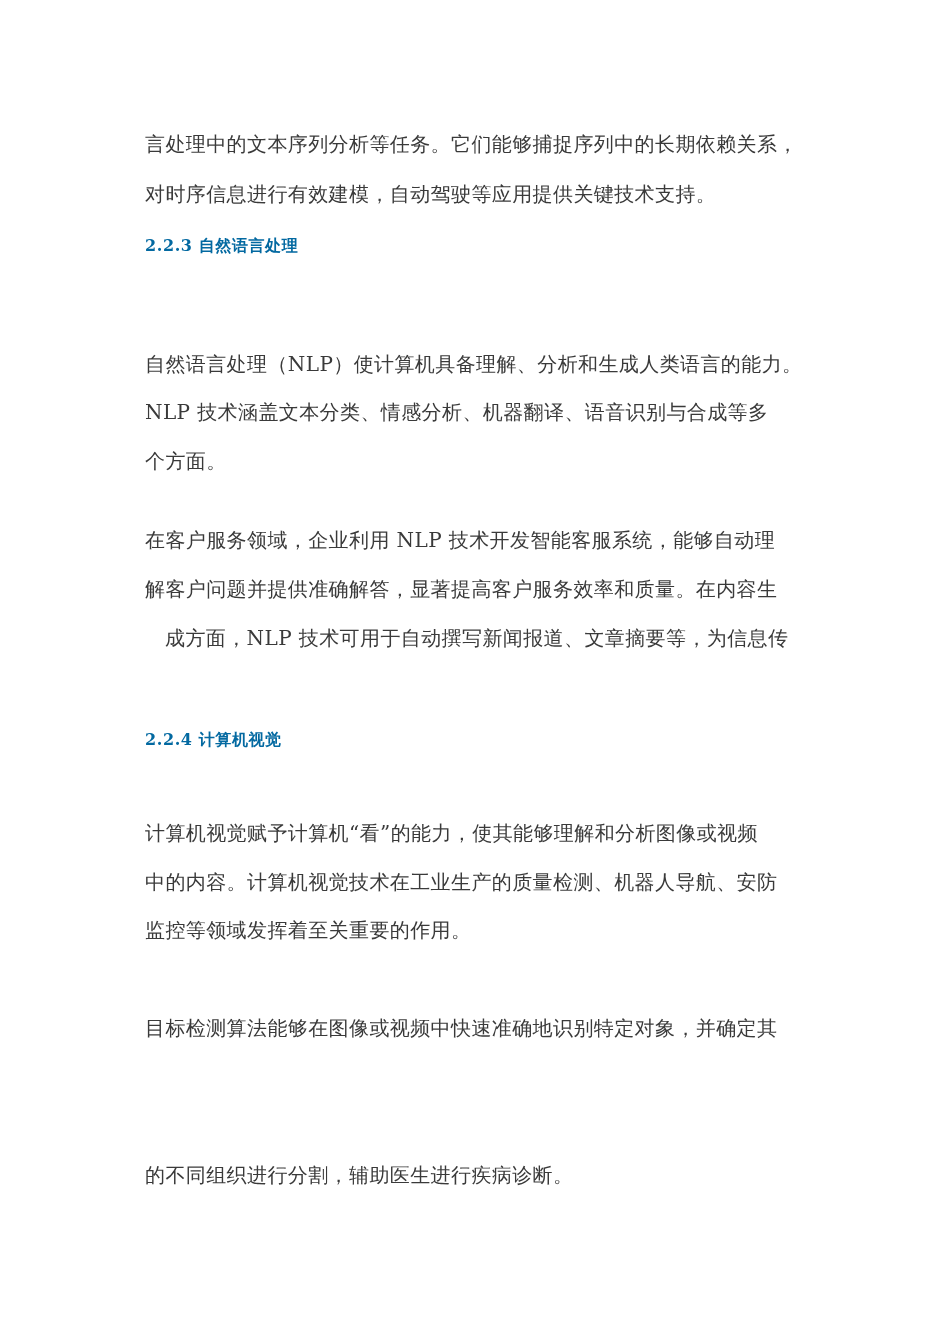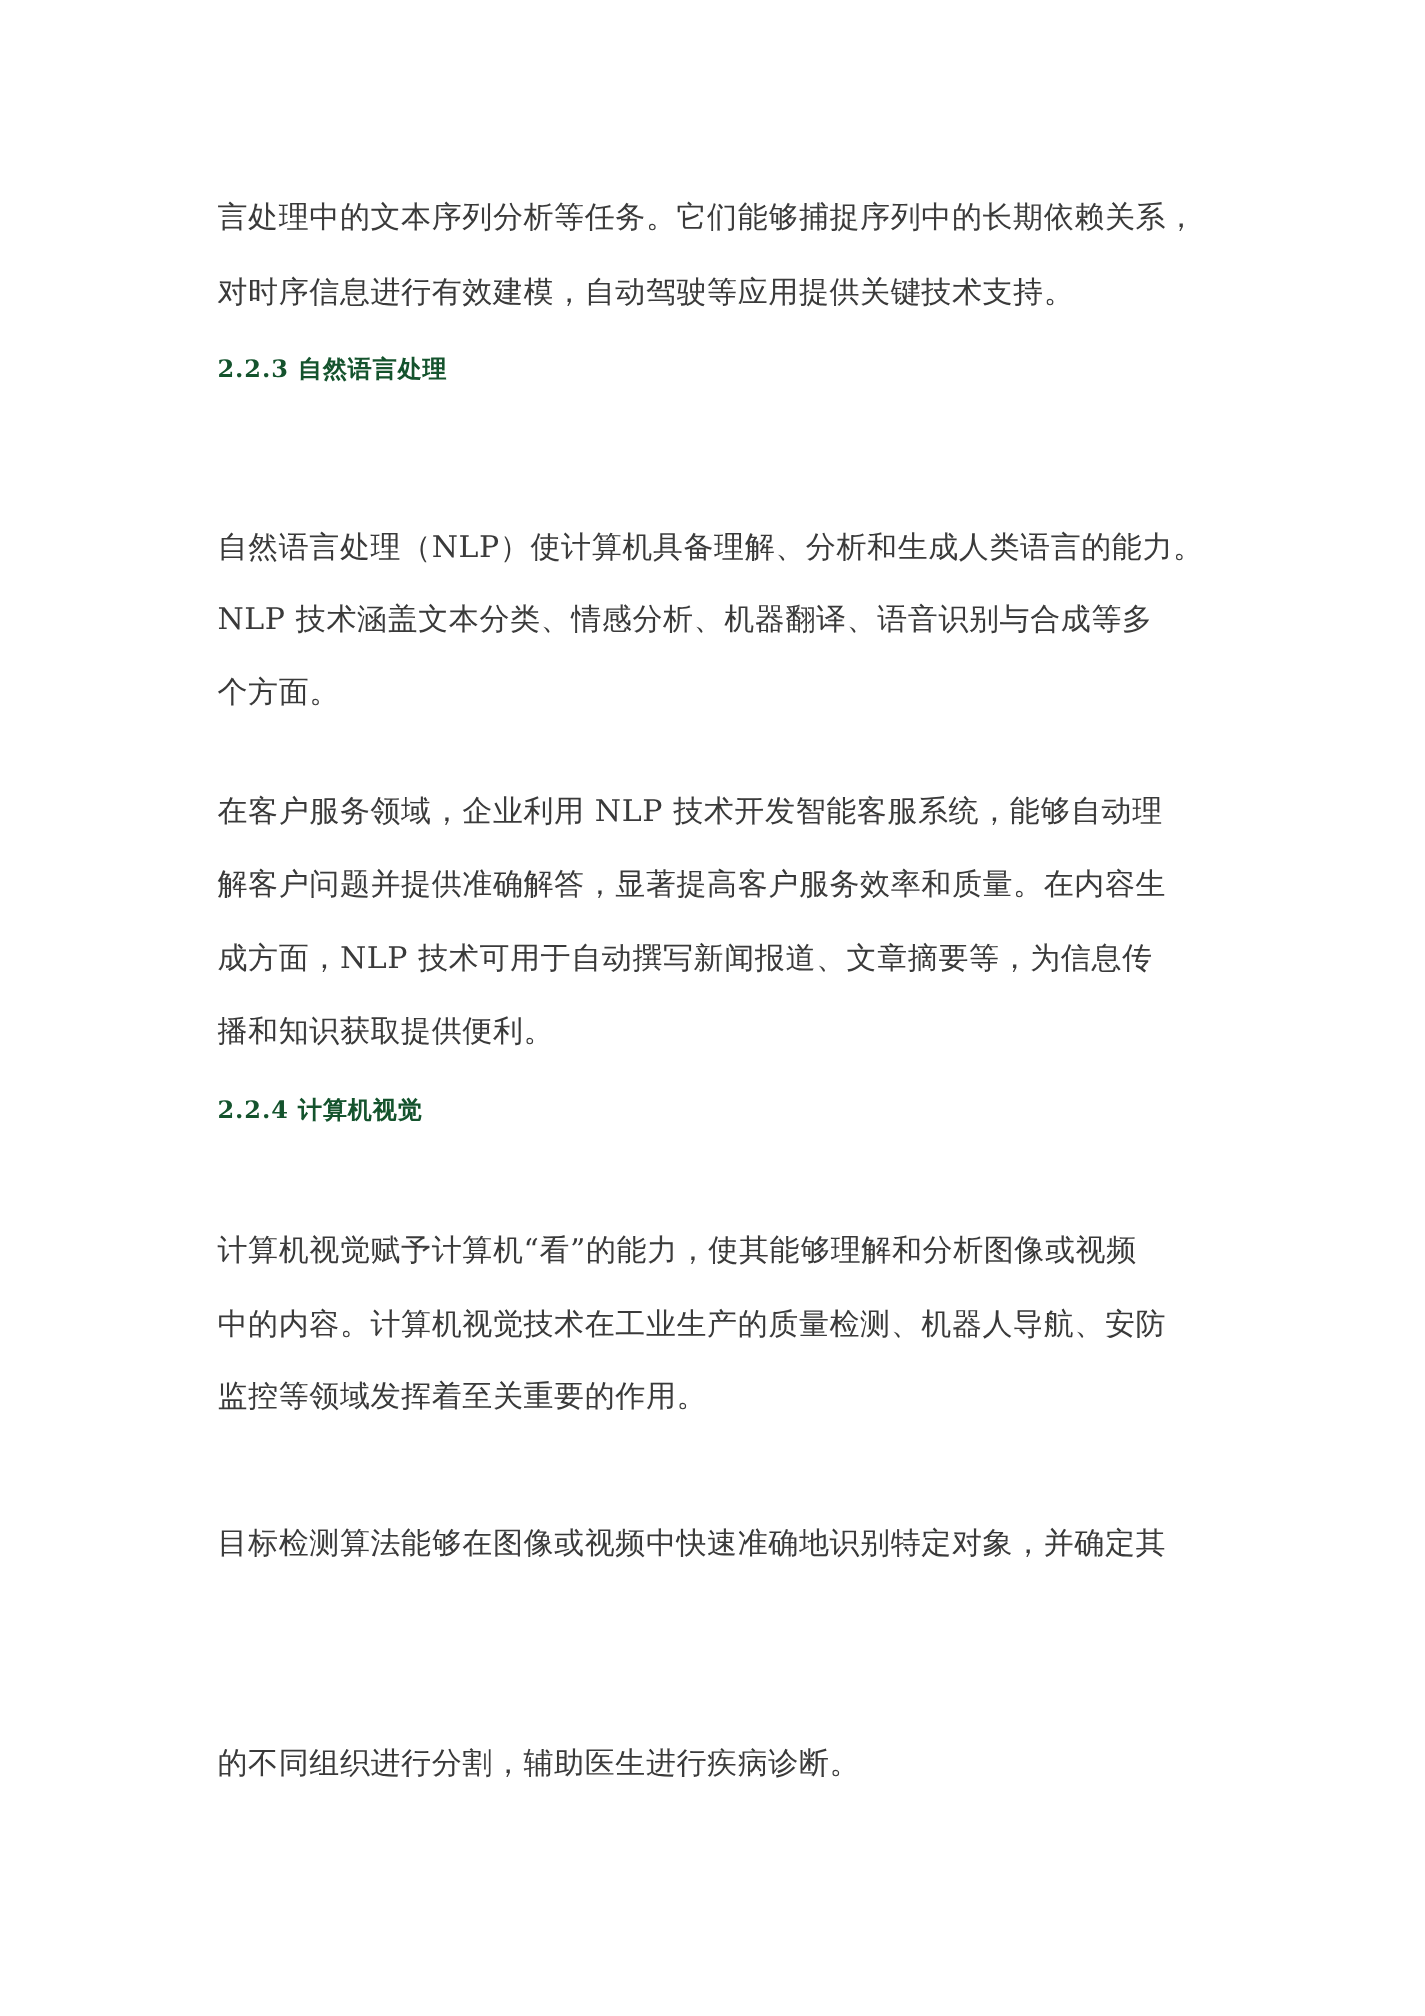--- a/index.html
+++ b/index.html
@@ -32,42 +32,41 @@
       color: #3a3a3a;
       letter-spacing: 0.4px;
     }
     .heading {
       position: absolute;
       left: 145px;
       font-size: 16px;
       line-height: 20px;
       font-weight: bold;
       white-space: nowrap;
-      color: #14532d;
+      color: #0369a1;
       letter-spacing: 0.6px;
     }
   </style>
 </head>
 <body>
 
 <div class="page">
 
   <div class="line" style="top:128px;">言处理中的文本序列分析等任务。它们能够捕捉序列中的长期依赖关系，</div>
   <div class="line" style="top:178px;">对时序信息进行有效建模，自动驾驶等应用提供关键技术支持。</div>
 
   <div class="heading" style="top:232px;">2.2.3 自然语言处理</div>
 
   <div class="line" style="top:348px;">自然语言处理（NLP）使计算机具备理解、分析和生成人类语言的能力。</div>
   <div class="line" style="top:396px;">NLP 技术涵盖文本分类、情感分析、机器翻译、语音识别与合成等多</div>
   <div class="line" style="top:445px;">个方面。</div>
 
   <div class="line" style="top:524px;">在客户服务领域，企业利用 NLP 技术开发智能客服系统，能够自动理</div>
   <div class="line" style="top:573px;">解客户问题并提供准确解答，显著提高客户服务效率和质量。在内容生</div>
-  <div class="line" style="top:622px;">成方面，NLP 技术可用于自动撰写新闻报道、文章摘要等，为信息传</div>
-  <div class="line" style="top:671px;">播和知识获取提供便利。</div>
+  <div class="line" style="top:622px;margin-left:20px;">成方面，NLP 技术可用于自动撰写新闻报道、文章摘要等，为信息传</div>
 
   <div class="heading" style="top:726px;">2.2.4 计算机视觉</div>
 
   <div class="line" style="top:817px;">计算机视觉赋予计算机“看”的能力，使其能够理解和分析图像或视频</div>
   <div class="line" style="top:866px;text-align:center;">中的内容。计算机视觉技术在工业生产的质量检测、机器人导航、安防</div>
   <div class="line" style="top:914px;">监控等领域发挥着至关重要的作用。</div>
 
   <div class="line" style="top:1012px;">目标检测算法能够在图像或视频中快速准确地识别特定对象，并确定其</div>
   <div class="line" style="top:1159px;">的不同组织进行分割，辅助医生进行疾病诊断。</div>
 

